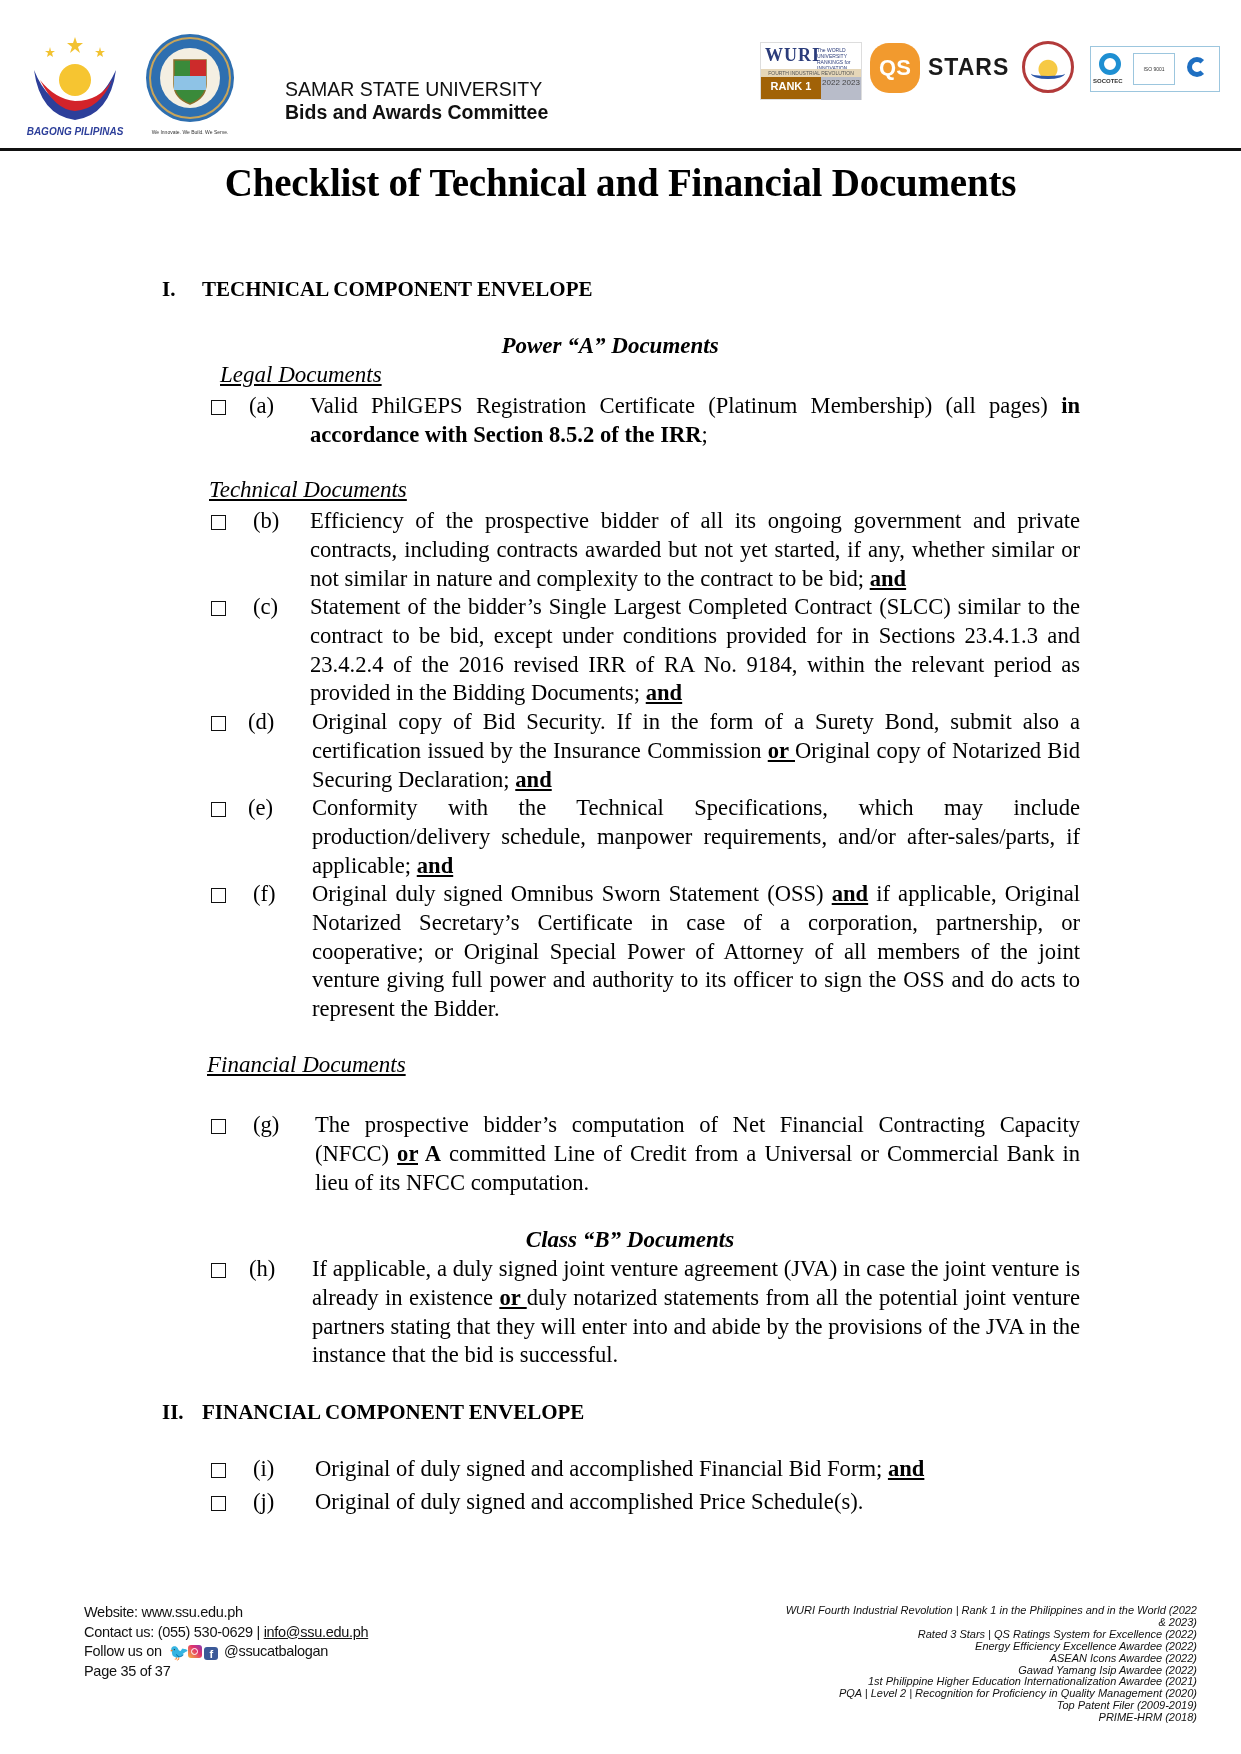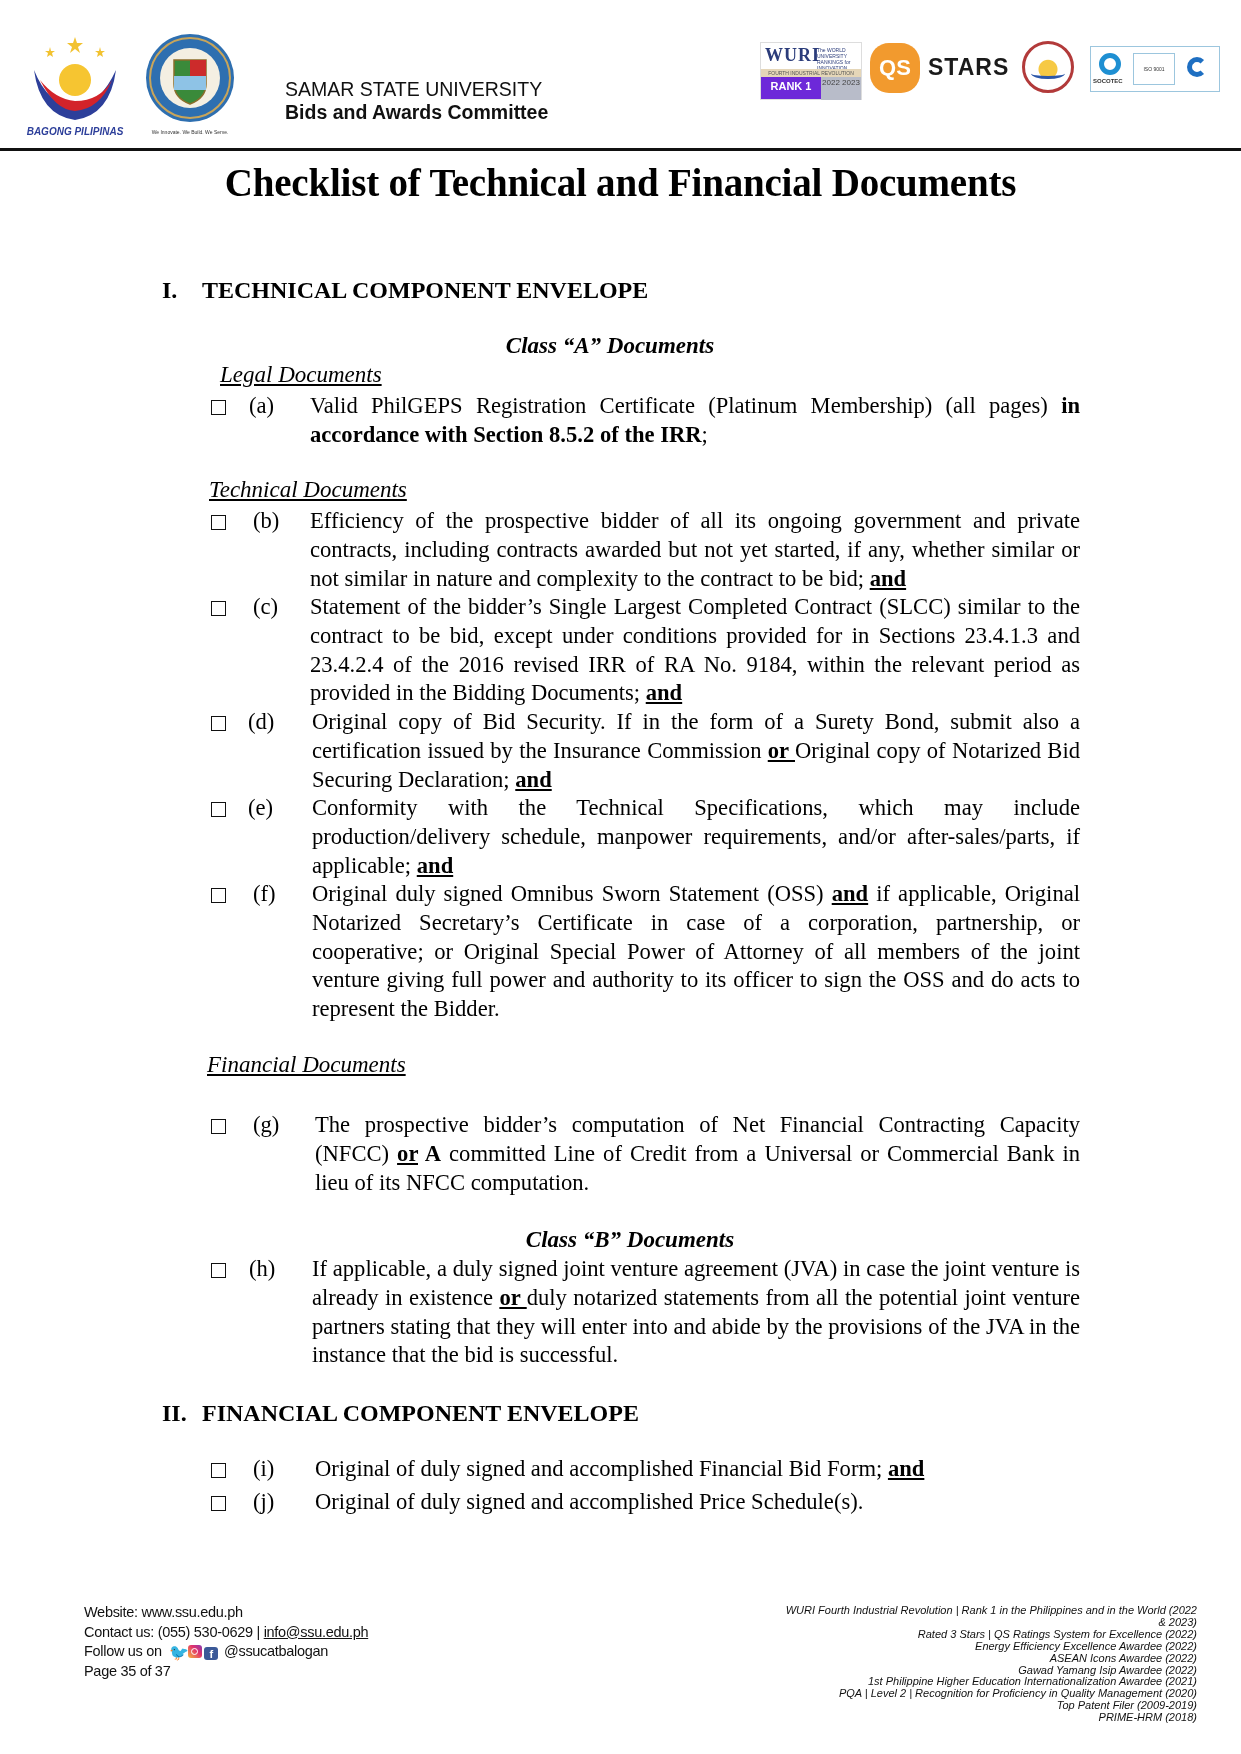--- a/index.html
+++ b/index.html
@@ -9,36 +9,36 @@
   .header { position: absolute; left: 0; top: 0; width: 1241px; height: 150px; }
   .logo-bp { position: absolute; left: 20px; top: 35px; width: 110px; height: 105px; }
   .logo-ssu { position: absolute; left: 140px; top: 32px; width: 100px; height: 105px; }
   .hdr-text { position: absolute; left: 285px; top: 46px; font-family: "Liberation Sans", sans-serif; font-size: 19.5px; line-height: 23px; color: #111; margin-top: 32px; }
   .hdr-text .bold { font-weight: bold; }
   .accred { position: absolute; left: 760px; top: 38px; height: 60px; width: 460px; }
   .wuri { position: absolute; left: 0; top: 4px; width: 100px; height: 56px; border: 1px solid #ddd; background: #fff; font-family: "Liberation Serif", serif; }
   .wuri .w-top { position: absolute; left: 4px; top: 2px; font-size: 18px; color: #2b3c7a; font-weight: bold; letter-spacing: 1px; }
   .wuri .w-sub { position: absolute; left: 56px; top: 4px; font-size: 5px; line-height: 6px; color: #2b3c7a; font-family: "Liberation Sans", sans-serif; }
   .wuri .w-band { position: absolute; left: 0; top: 26px; width: 100px; height: 8px; background: #e5d6b8; font-size: 5px; color: #555; text-align: center; font-family: "Liberation Sans", sans-serif; line-height: 8px; }
-  .wuri .w-rank { position: absolute; left: 0; top: 34px; width: 60px; height: 22px; background: #6d28d9; color: #fff; font-family: "Liberation Sans", sans-serif; font-weight: bold; font-size: 11px; text-align: center; line-height: 18px; }
+  .wuri .w-rank { position: absolute; left: 0; top: 34px; width: 60px; height: 22px; background: #a16207; color: #fff; font-family: "Liberation Sans", sans-serif; font-weight: bold; font-size: 11px; text-align: center; line-height: 18px; }
   .wuri .w-year { position: absolute; left: 60px; top: 34px; width: 40px; height: 22px; background: #b8bcc9; color: #444; font-family: "Liberation Sans", sans-serif; font-size: 8px; text-align: center; line-height: 10px; padding-top: 1px; }
   .qs { position: absolute; left: 110px; top: 5px; width: 50px; height: 50px; background: #f29a2e; color: #fff; font-family: "Liberation Sans", sans-serif; font-weight: bold; font-size: 22px; text-align: center; line-height: 50px; border-radius: 19px; }
   .stars { position: absolute; left: 168px; top: 16px; font-family: "Liberation Sans", sans-serif; font-weight: bold; font-size: 23px; letter-spacing: 1px; color: #1a1a1a; }
   .pqa { position: absolute; left: 262px; top: 3px; width: 52px; height: 52px; border-radius: 50%; border: 3px solid #b23a3a; box-sizing: border-box; background: radial-gradient(circle at 50% 55%, #f6c944 0 9px, #ffffff 10px); }
   .pqa::after { content: ""; position: absolute; left: 6px; top: 24px; width: 34px; height: 8px; border-bottom: 3px solid #2c57a8; border-radius: 0 0 50% 50%; }
   .iso { position: absolute; left: 330px; top: 8px; width: 128px; height: 44px; border: 1px solid #9cc6de; background: #fff; }
   .iso .c1 { position: absolute; left: 8px; top: 6px; width: 22px; height: 22px; border-radius: 50%; border: 5px solid #1e8fd2; box-sizing: border-box; }
   .iso .soc { position: absolute; left: 2px; top: 31px; font-size: 6px; font-family: "Liberation Sans", sans-serif; font-weight: bold; color: #333; }
   .iso .mid { position: absolute; left: 42px; top: 6px; width: 40px; height: 30px; border: 1px solid #9cc6de; font-size: 5px; font-family: "Liberation Sans", sans-serif; text-align: center; line-height: 30px; color: #333; }
   .iso .c2 { position: absolute; left: 96px; top: 10px; width: 20px; height: 20px; border-radius: 50%; border: 5px solid #1e6fc2; border-right-color: transparent; box-sizing: border-box; }
   .hdr-rule { position: absolute; left: 0; top: 148px; width: 1241px; height: 3px; background: #111; }
 
   
   .title { position: absolute; left: 0; top: 160px; width: 1241px; text-align: center; font-weight: bold; font-size: 39px; letter-spacing: -0.2px; }
-  .sec { position: absolute; font-weight: bold; font-size: 24px; }
+  .sec { position: absolute; font-weight: bold; font-size: 21px; }
   .sec .num { display: inline-block; width: 40px; }
   .class-h { position: absolute; left: 0; width: 1220px; text-align: center; font-weight: bold; font-style: italic; font-size: 23px; }
   .sub-h { position: absolute; font-style: italic; text-decoration: underline; font-size: 23px; }
   .item { position: absolute; left: 207px; width: 873px; font-size: 22.6px; line-height: 28.8px; }
   .item .cb { position: absolute; left: 4px; top: 8px; width: 15px; height: 15px; border: 1.5px solid #111; box-sizing: border-box; background: #fff; }
   .item .lbl { position: absolute; left: 42px; top: 0; }
   .item .txt { position: absolute; left: 103px; top: 0; width: 770px; text-align: justify; text-align-last: left; }
   .item.w2 .txt { left: 105px; width: 768px; }
   .item.w3 .txt { left: 108px; width: 765px; }
   .b { font-weight: bold; }
@@ -100,21 +100,21 @@
   </div>
   <div class="hdr-rule"></div>
 </div>
 
 <div class="title">Checklist of Technical and Financial Documents</div>
 
 <div class="sec" style="left:162px; top:277px;">
   <span class="num">I.</span><span>TECHNICAL COMPONENT ENVELOPE</span>
 </div>
 
-<div class="class-h" style="top:333px;">Class “A” Documents</div>
+<div class="class-h" style="top:333px;">Power “A” Documents</div>
 <div class="sub-h" style="left:220px; top:362px;">Legal Documents</div>
 
 <div class="item" style="top:392px;">
   <div class="cb"></div>
   <span class="lbl">(a)</span>
   <div class="txt"><span>Valid PhilGEPS Registration Certificate (Platinum Membership) (all pages) </span><span class="b">in accordance with Section 8.5.2 of the IRR</span><span>;</span></div>
 </div>
 
 <div class="sub-h" style="left:209px; top:477px;">Technical Documents</div>
 

